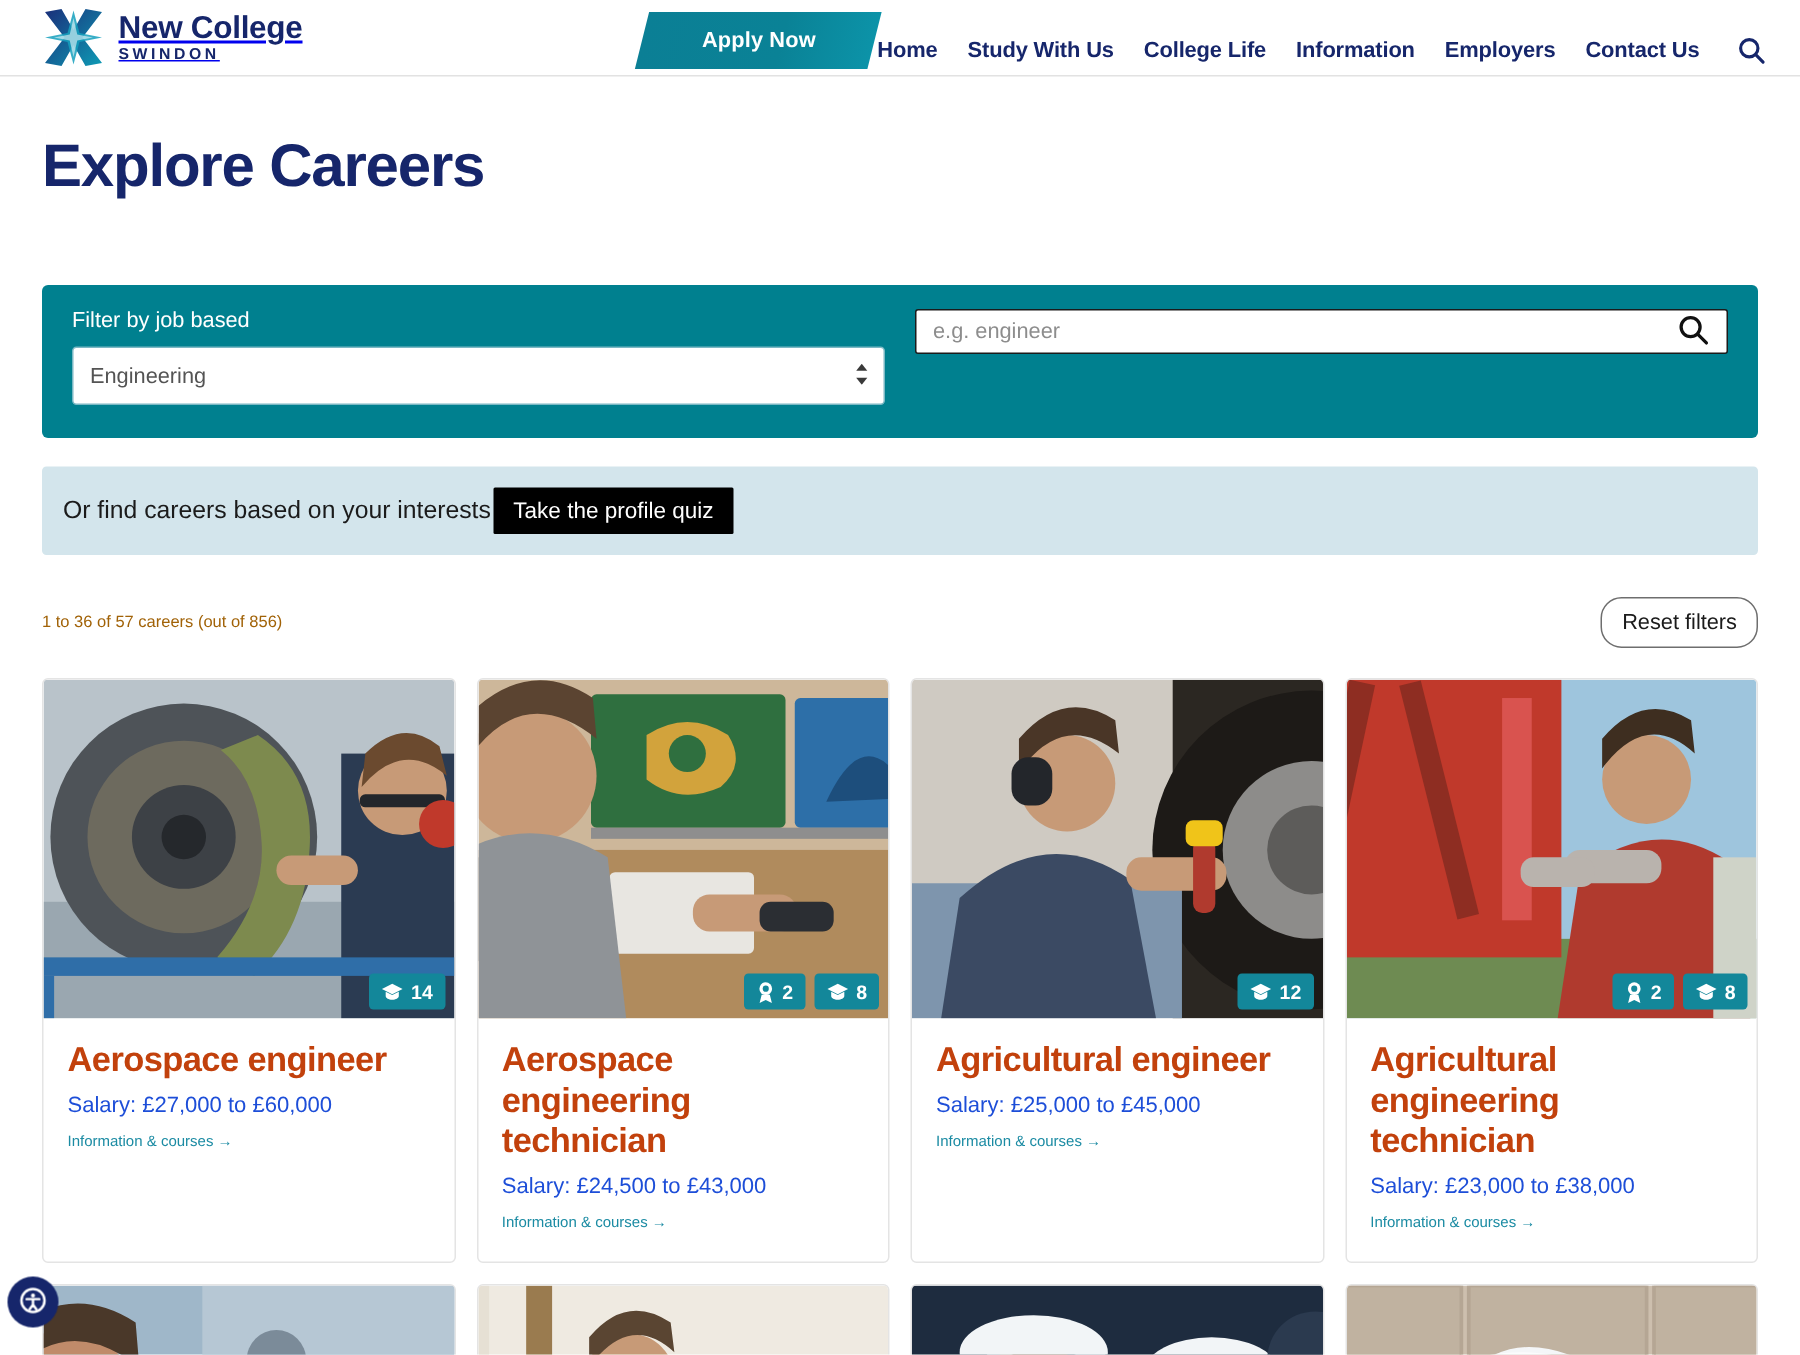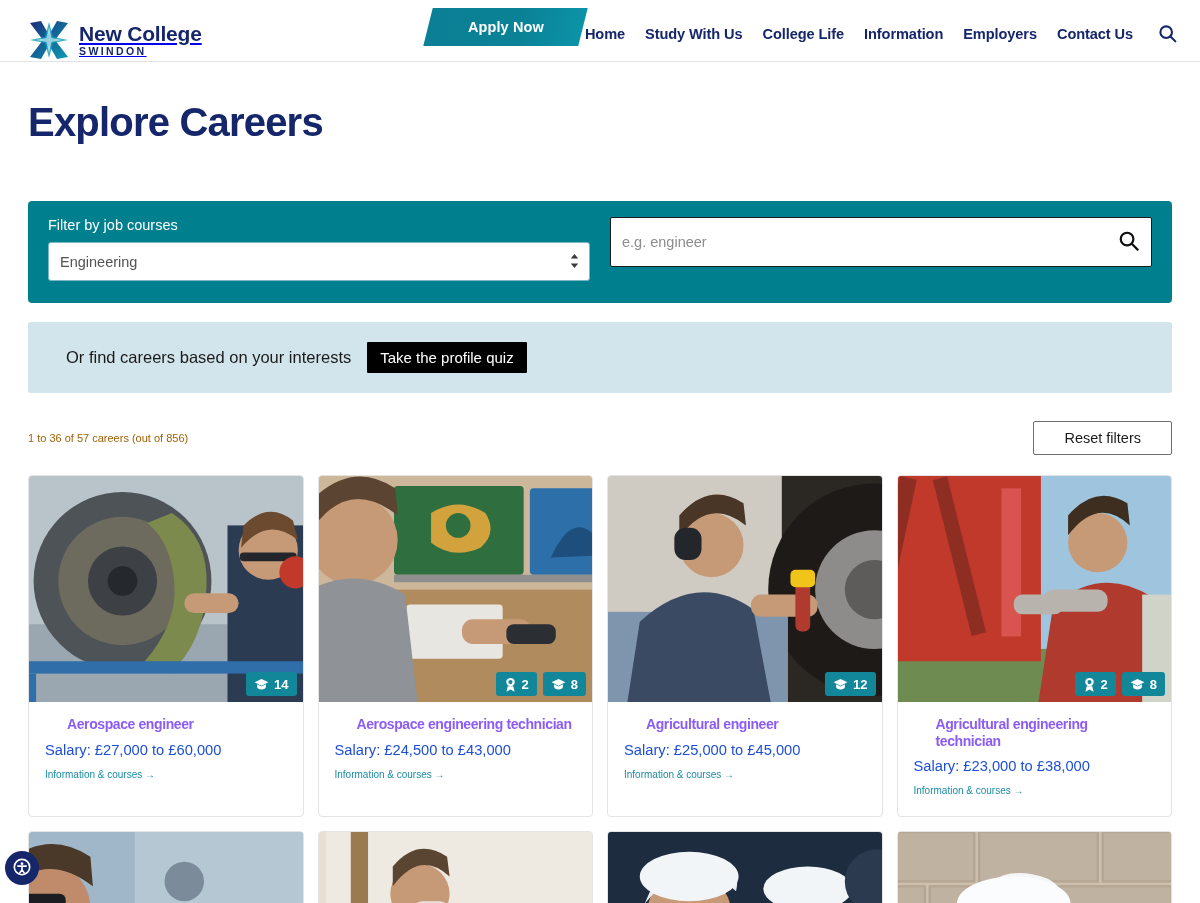--- a/index.html
+++ b/index.html
@@ -6,25 +6,25 @@
   html, body {
     width: 1200px; height: 903px;
     background: #ffffff;
     font-family: "Liberation Sans", sans-serif;
     overflow: hidden;
   }
 
   
   .header {
     position: relative;
-    height: 62px;
+    height: 51px;
     background: #ffffff;
     border-bottom: 1px solid #e2e2e2;
     display: flex;
-    align-items: flex-end;
+    align-items: center;
   }
   .logo-wrap {
     display: flex; align-items: center;
     margin-left: 26px; gap: 7px;
   }
   .logo-mark { width: 46px; height: 42px; flex: none; }
   .logo-text { line-height: 1; }
   .logo-title {
     font-size: 21px; font-weight: 600; color: #16266b;
     letter-spacing: -0.2px;
@@ -88,62 +88,62 @@
     appearance: none; -webkit-appearance: none;
     cursor: pointer;
   }
   .select-arrows {
     position: absolute; right: 11px; top: 50%;
     transform: translateY(-50%);
     pointer-events: none; color: #444; font-size: 10px; line-height: 1;
   }
   .keyword-wrap { position: relative; }
   .filter-input {
-    width: 100%; height: 50px;
+    width: 100%; height: 30px;
     background: #ffffff; border: 1px solid #1b1b1b; border-radius: 2px;
     font-family: "Liberation Sans", sans-serif;
     font-size: 14.5px; color: #111;
     padding: 0 46px 0 11px;
   }
   .filter-input::placeholder { color: #8d8d8d; }
   .search-btn {
     position: absolute; right: 8px; top: 50%;
     transform: translateY(-50%);
     background: none; border: none; cursor: pointer;
     display: flex; align-items: center; padding: 4px;
   }
 
   
   .quiz-banner {
     margin-top: 19px;
     background: #d3e5ec;
     border-radius: 3px;
-    height: 71px;
+    height: 59px;
     display: flex; align-items: center;
-    padding-left: 38px; gap: 16px;
+    padding-left: 14px; gap: 2px;
   }
   .quiz-text { font-size: 16.5px; color: #1b1b1b; }
   .quiz-btn {
     background: #000000; color: #ffffff;
     border: none; cursor: pointer;
     font-family: "Liberation Sans", sans-serif;
     font-size: 15px; padding: 7px 13px; border-radius: 1px; text-align: right;
   }
 
   
   .results-row {
     margin-top: 28px;
     display: flex; align-items: center; justify-content: space-between;
   }
   .results-count { font-size: 11px; color: #a16207; }
   .reset-btn {
-    background: #ffffff; border: 1px solid #6e6e6e; border-radius: 2px;
+    background: #ffffff; border: 1px solid #6e6e6e; border-radius: 14px;
     font-family: "Liberation Sans", sans-serif;
     font-size: 14.5px; color: #1b1b1b;
-    padding: 8px 30px; cursor: pointer;
+    padding: 8px 13px; cursor: pointer;
   }
 
   
   .grid {
     margin-top: 20px;
     display: grid;
     grid-template-columns: repeat(4, 1fr);
     gap: 14px;
   }
   .card {
@@ -167,22 +167,22 @@
   .badge {
     background: #13879a; color: #ffffff;
     border-radius: 3px;
     height: 24px; padding: 0 8px;
     display: flex; align-items: center; gap: 5px;
     font-size: 13px; font-weight: 600;
   }
   .badge svg { flex: none; }
   .card-body { padding: 14px 16px 18px 16px; }
   .card-title {
-    font-size: 14px; font-weight: 800; color: #8b5cf6;
-    letter-spacing: -0.4px; line-height: 1.18; margin-left: 22px;
+    font-size: 23px; font-weight: 800; color: #c2410c;
+    letter-spacing: -0.4px; line-height: 1.18;
   }
   .card-salary {
     font-size: 14.7px; color: #1d4ed8; margin-top: 9px;
   }
   .card-link {
     display: inline-block; margin-top: 11px;
     font-size: 10px; color: #1b8ba3; text-decoration: none;
   }
 
   
@@ -238,21 +238,21 @@
     </span>
   </nav>
 </div>
 
 <div class="page">
 
   <h1 class="page-title">Explore Careers</h1>
 
   <div class="filter-bar">
     <div class="filter-col">
-      <label class="filter-label">Filter by job courses</label>
+      <label class="filter-label">Filter by job based</label>
       <div class="select-wrap">
         <select class="filter-select">
           <option>Engineering</option>
         </select>
         <span class="select-arrows">
           <svg width="9" height="14" viewBox="0 0 9 14" fill="#3a3a3a">
             <path d="M4.5 0 L8.2 4.6 L0.8 4.6 Z"></path>
               <path d="M4.5 14 L0.8 9.4 L8.2 9.4 Z"></path>
           </svg>
         </span>

